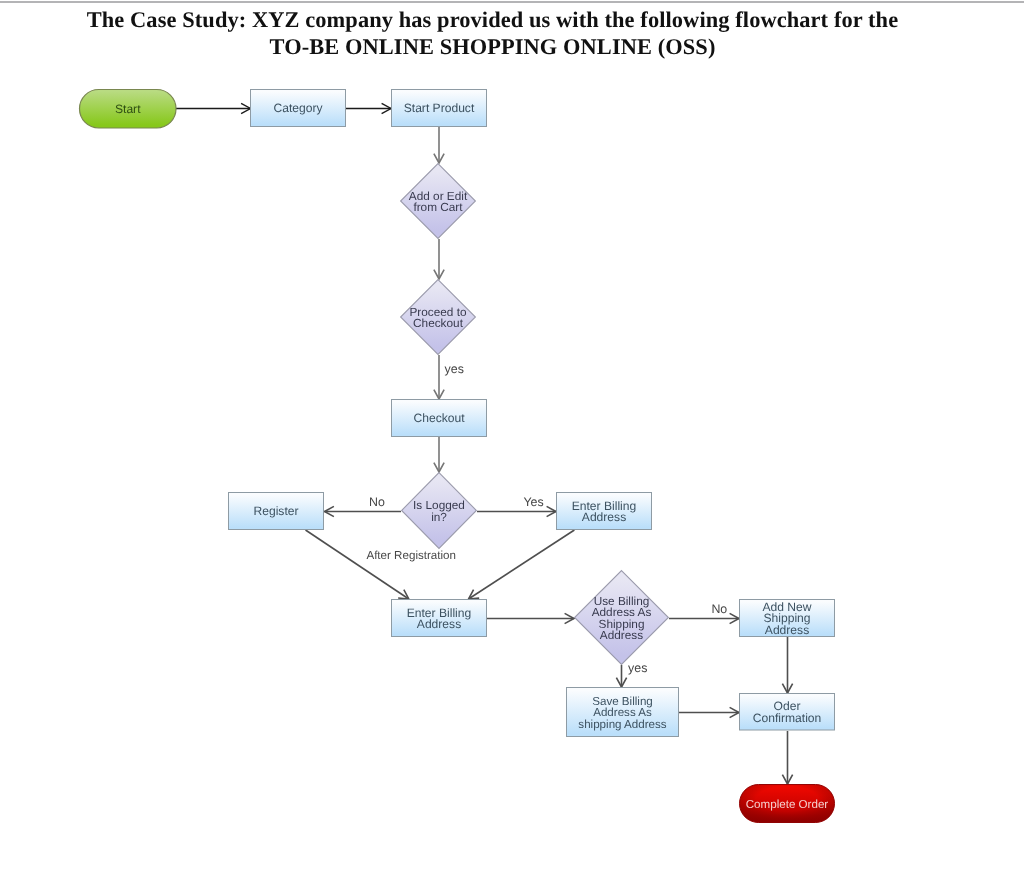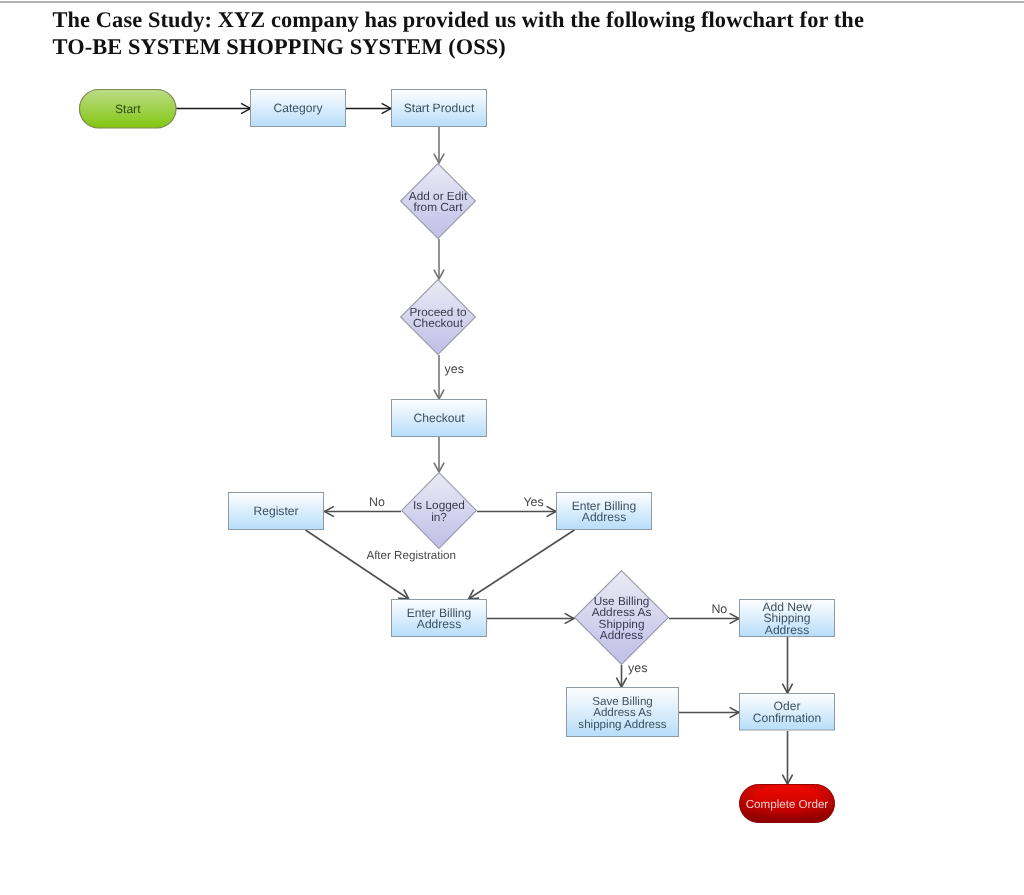--- a/index.html
+++ b/index.html
@@ -2,33 +2,33 @@
 <html><head>
 <meta charset="utf-8">
 <title>Flowchart</title>
 <style>
   html,body{margin:0;padding:0;background:#ffffff;
     -webkit-font-smoothing:antialiased;text-rendering:geometricPrecision;}
   body{width:1024px;height:895px;overflow:hidden;font-family:"Liberation Sans",sans-serif;}
   #page{position:relative;width:1024px;height:895px;background:#fff;}
   #title{position:absolute;left:52.5px;top:6px;transform:translateZ(0);width:880px;font-family:"Liberation Serif",serif;
          font-weight:bold;font-size:22.4px;line-height:27.4px;color:#111;letter-spacing:0.1px;}
-  #title span{display:block;}
+  #title span{display:block;text-align:center;}
   #chart{position:absolute;left:0;top:0;transform:translateZ(0);}
   #chart text{-webkit-font-smoothing:antialiased;}
   #topdivider{position:absolute;left:0;top:1px;width:1024px;height:1.5px;background:#b4b4b6;}
 </style>
 </head>
 <body>
 
 <div id="page">
   <div id="topdivider"></div>
   <div id="title">
     <span>The Case Study: XYZ company has provided us with the following flowchart for the</span>
-    <span>TO-BE SYSTEM SHOPPING SYSTEM (OSS)</span>
+    <span>TO-BE ONLINE SHOPPING ONLINE (OSS)</span>
   </div>
   <svg id="chart" width="1024" height="895">
       <defs>
         <linearGradient id="gBlue" x1="0" y1="0" x2="0" y2="1">
           <stop offset="0.06" stop-color="#fafcfe"></stop>
           <stop offset="0.94" stop-color="#bbdffa"></stop>
         </linearGradient>
         <linearGradient id="gPurple" x1="0" y1="0" x2="0" y2="1">
           <stop offset="0.10" stop-color="#e7e6f3"></stop>
           <stop offset="0.90" stop-color="#c4c2e9"></stop>

